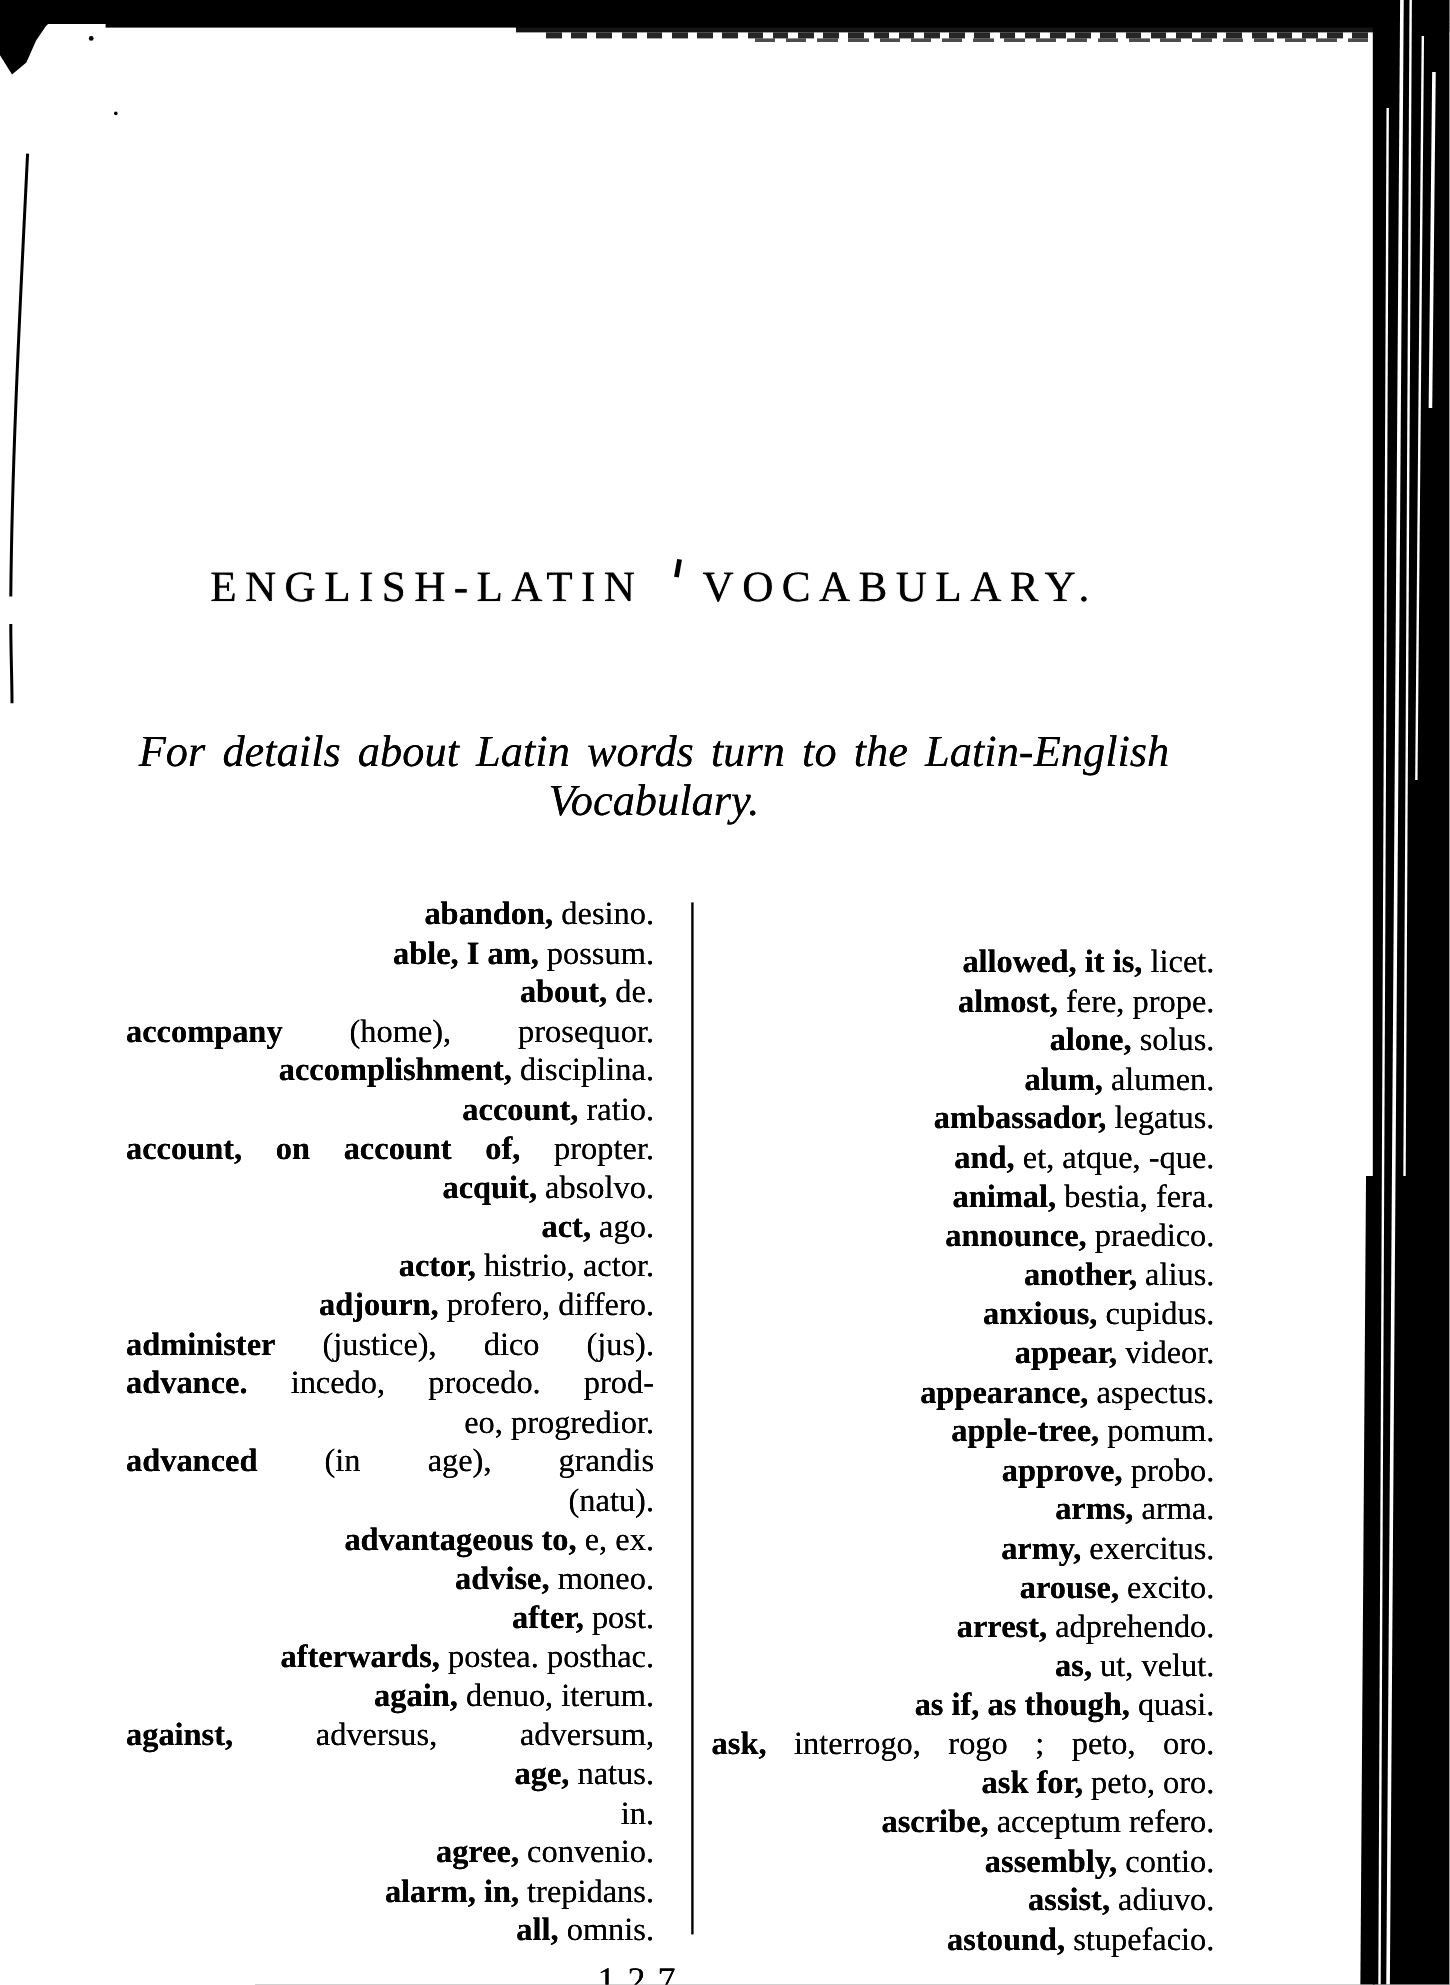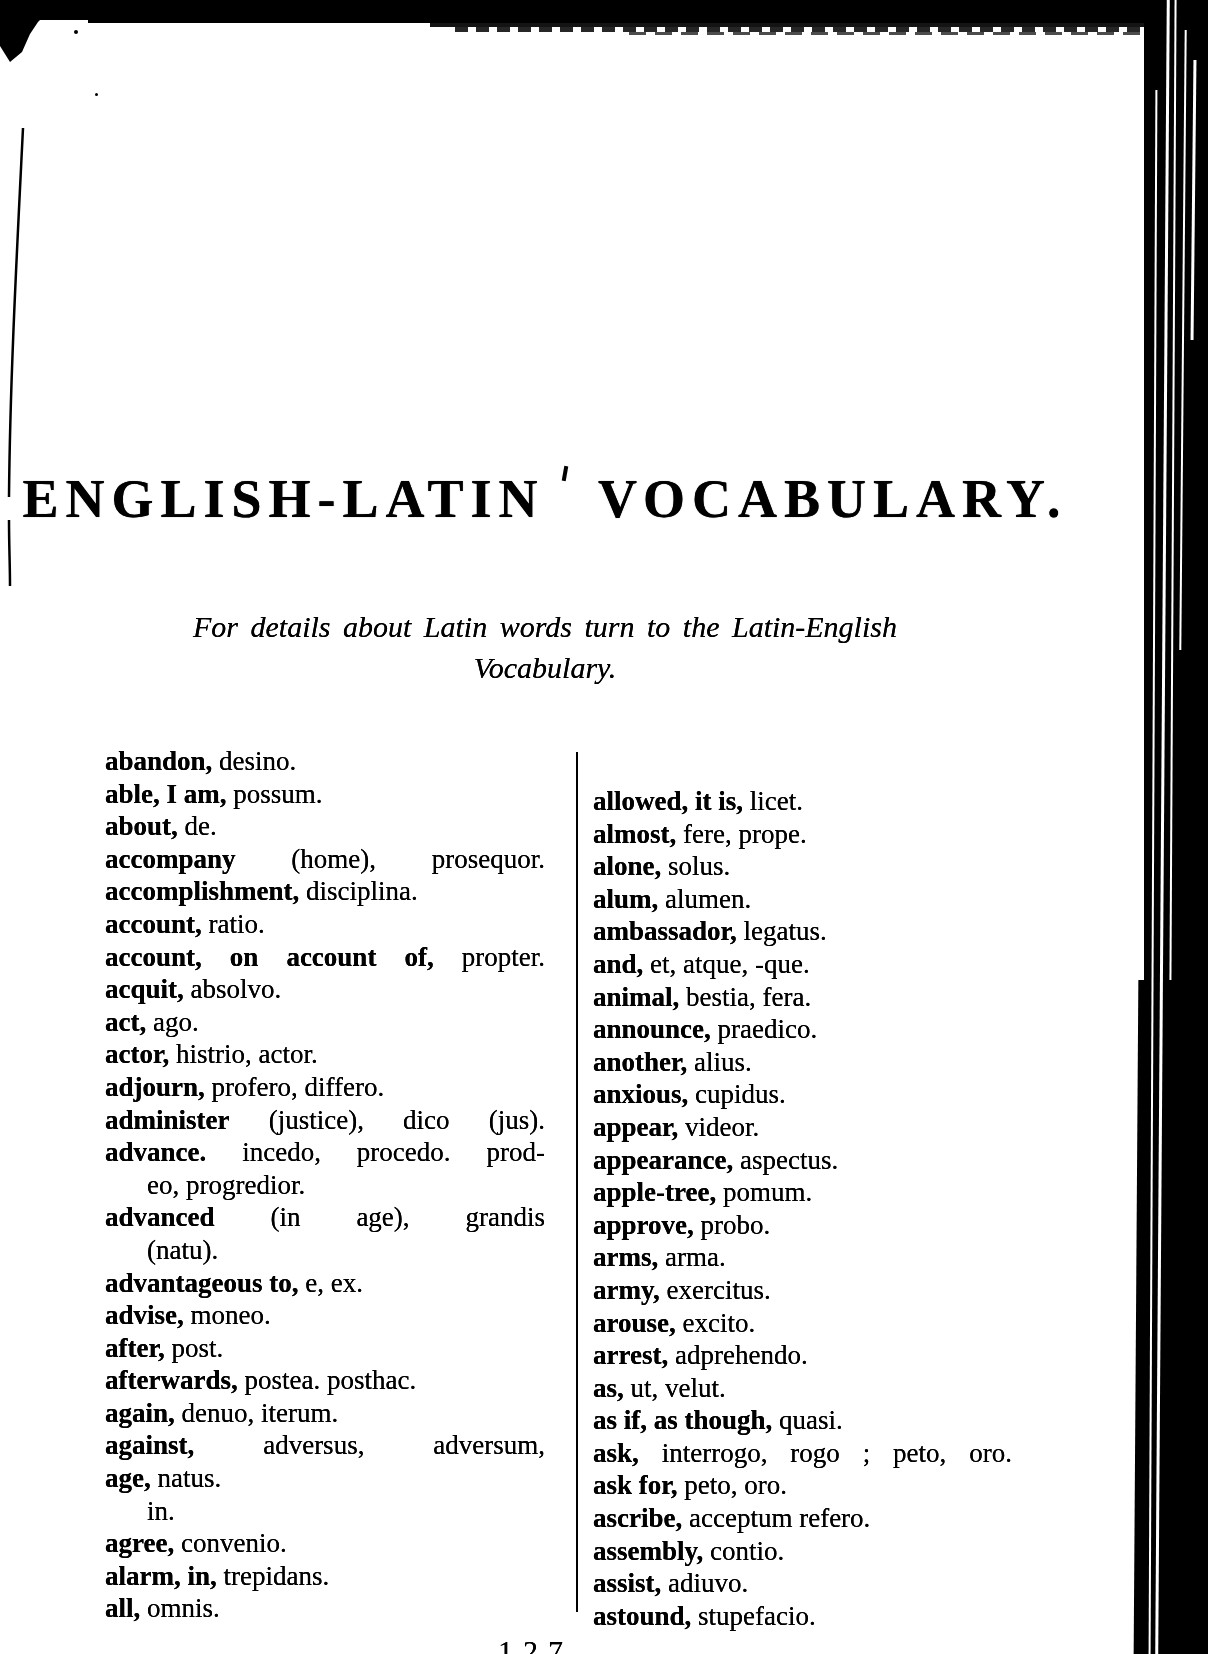--- a/index.html
+++ b/index.html
@@ -27,38 +27,37 @@
   .streak2{left:1161px;top:0;width:3px;height:1654px;transform:rotate(.4deg);}
   .streak3{left:1172px;top:0;width:2px;height:980px;transform:rotate(.3deg);}
   .streak4{left:1182px;top:30px;width:2px;height:620px;transform:rotate(.5deg);}
   .streak5{left:1192px;top:60px;width:3px;height:280px;transform:rotate(.6deg);}
   .hairline{position:absolute;left:0;top:0;}
   .speck{position:absolute;background:#000;border-radius:50%;}
   .title-tick{position:absolute;left:563px;top:466px;width:4px;height:15px;background:#000;transform:rotate(10deg);}
   
   .page-title{
     position:absolute;left:0;top:468px;width:1090px;
-    text-align:center;font-size:54px;letter-spacing:7px;word-spacing:34px;
+    text-align:center;font-size:36px;letter-spacing:7px;word-spacing:34px;
     text-shadow:0 0 .7px #000;
     white-space:nowrap;
-    font-weight:bold;
   }
   .subtitle{
     position:absolute;left:0;top:606px;width:1090px;
-    text-align:center;font-style:italic;font-size:30px;line-height:41px;
+    text-align:center;font-style:italic;font-size:37px;line-height:41px;
     word-spacing:5px;text-shadow:0 0 .4px #000;
   }
   .col{
     position:absolute;top:745px;
     font-size:27px;
     text-shadow:0 0 .4px #000;
   }
   .col-left{left:105px;width:440px;}
   .col-right{left:593px;width:419px;margin-top:40px;}
-  .vline{height:32.6px;line-height:32.6px;white-space:nowrap;overflow:visible;}
+  .vline{height:32.6px;line-height:32.6px;white-space:nowrap;overflow:visible;text-align:right;}
   .vline b{font-weight:700;text-shadow:0 0 .5px #000;}
   .vline.indent{padding-left:42px;}
   .vline.jfull{white-space:normal;text-align:justify;text-align-last:justify;}
   .divider{position:absolute;left:576px;top:752px;width:2px;height:860px;background:#000;}
   .page-number{
     position:absolute;left:498px;top:1634px;
     font-size:30px;letter-spacing:10px;text-shadow:0 0 .5px #000;
   }
 </style>
 </head>

